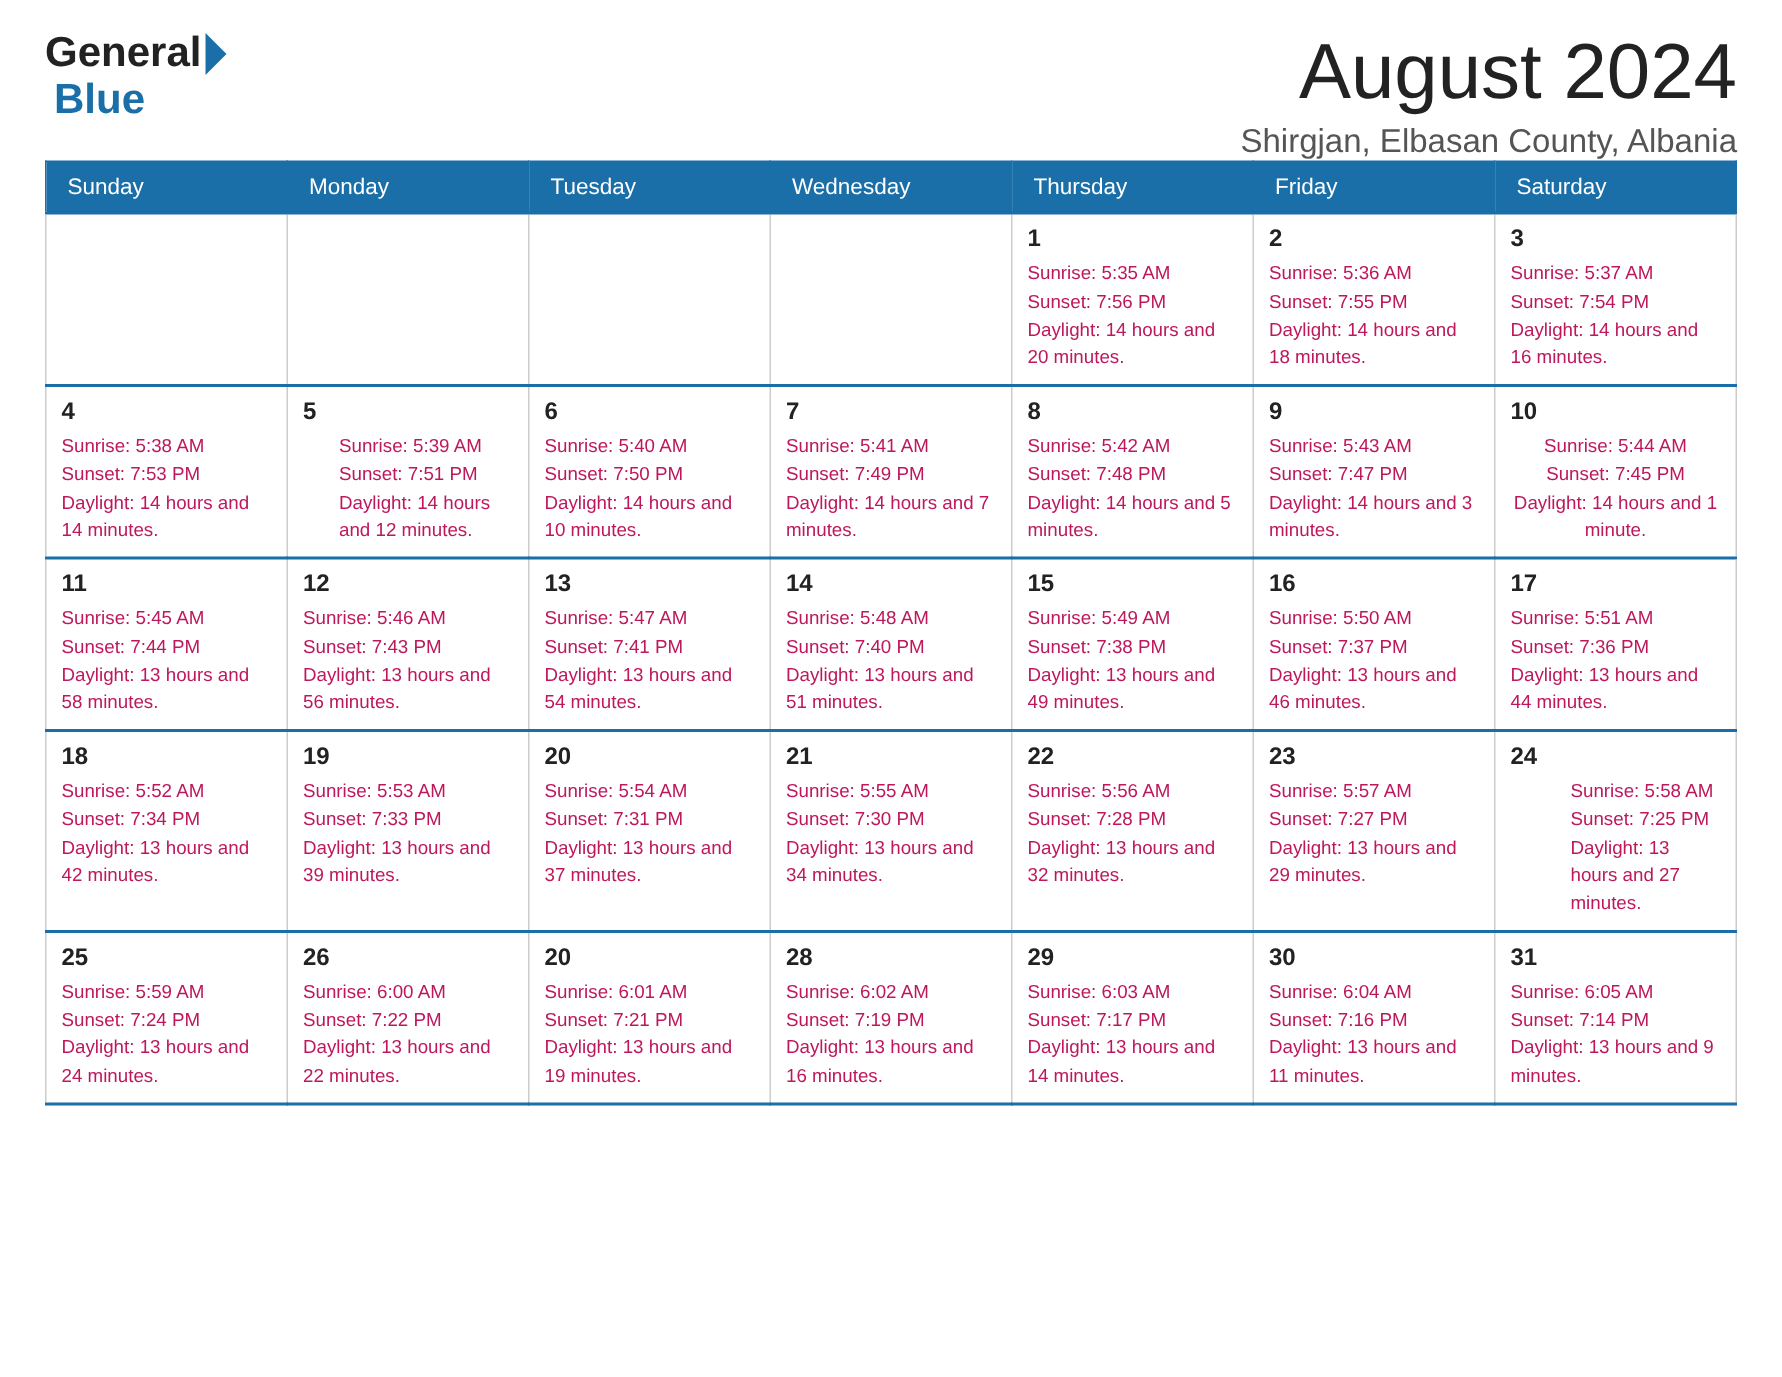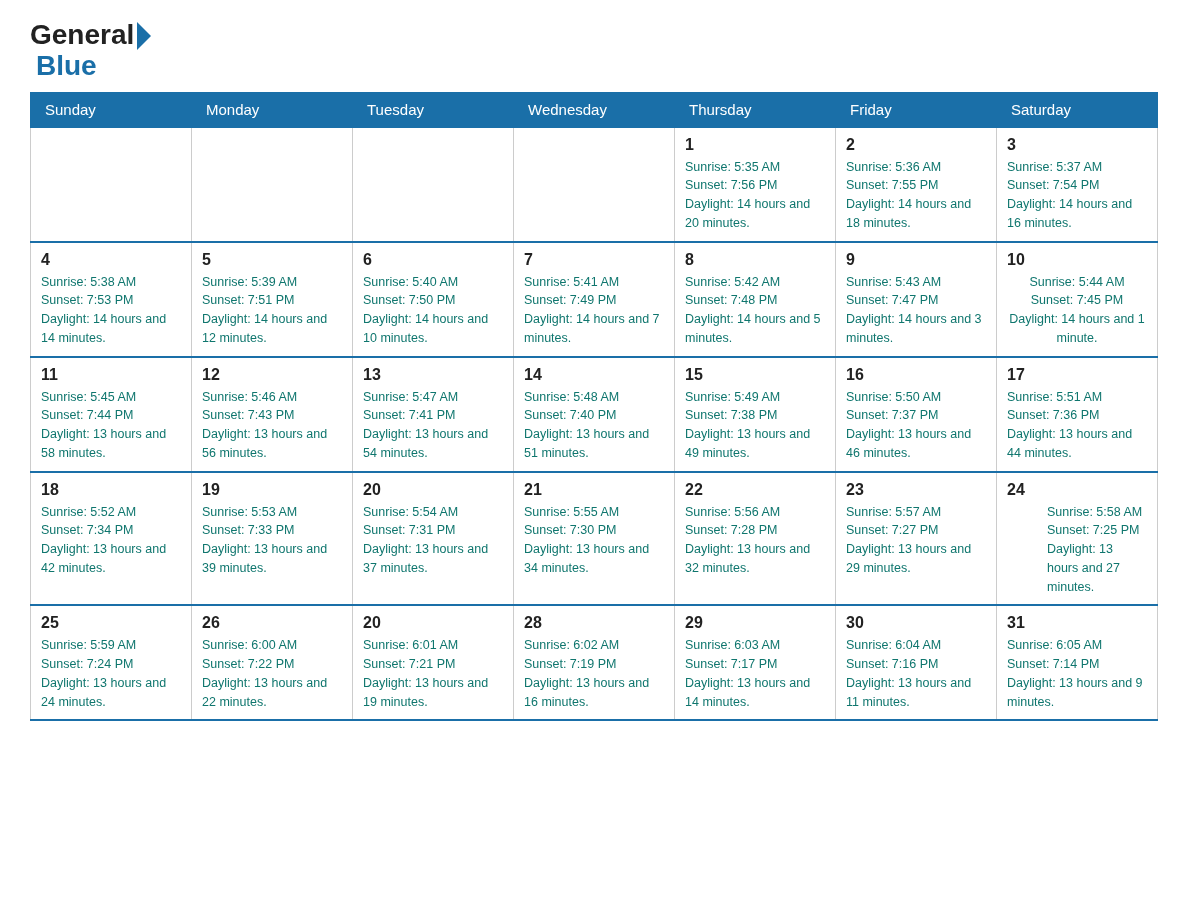--- a/index.html
+++ b/index.html
@@ -8,21 +8,20 @@
       background: #fff;
       color: #222;
       width: 1188px;
       min-height: 918px;
       padding: 20px 30px;
     }
     .header {
       display: flex;
       justify-content: space-between;
       align-items: flex-start;
-      margin-bottom: 10px;
       gap: 44px;
     }
     .logo {
       display: flex;
       flex-direction: column;
       align-items: flex-start;
       line-height: 1.1;
     }
     .logo-top {
       display: flex;
@@ -90,40 +89,44 @@
       border-bottom: 2px solid #1a6fa8;
     }
     .day-number {
       font-size: 16px;
       font-weight: bold;
       color: #222;
       margin-bottom: 4px;
     }
     .day-info {
       font-size: 12.5px;
-      color: #0f766e;
+      color: #be185d;
       line-height: 1.5;
     }
     .empty-cell {
       background: #fff;
     }
   </style>
 </head>
 <body>
 
 <div class="header">
   <div class="logo">
     <div class="logo-top">
       <span class="logo-general">General</span>
       <span class="logo-arrow"></span>
     </div>
     <div style="display:flex; align-items:center; margin-left: 4px;">
       <span class="logo-blue">Blue</span>
     </div>
   </div>
+  <div class="title-area">
+    <div class="main-title">August 2024</div>
+    <div class="subtitle">Shirgjan, Elbasan County, Albania</div>
+  </div>
 </div>
 
 <table class="calendar">
   <thead>
     <tr>
     <th>Sunday</th>
         <th>Monday</th>
         <th>Tuesday</th>
         <th>Wednesday</th>
         <th>Thursday</th>
@@ -158,21 +161,21 @@
       </tr>
       <tr>
         <td>
           <div class="day-number">4</div>
           <div class="day-info" style="white-space: pre-line;">Sunrise: 5:38 AM
 Sunset: 7:53 PM
 Daylight: 14 hours and 14 minutes.</div>
         </td>
         <td>
           <div class="day-number">5</div>
-          <div class="day-info" style="white-space: pre-line;">Sunrise: 5:39 AM
+          <div class="day-info" style="white-space: pre-line; margin-left: 24px;">Sunrise: 5:39 AM
 Sunset: 7:51 PM
 Daylight: 14 hours and 12 minutes.</div>
         </td>
         <td>
           <div class="day-number">6</div>
           <div class="day-info" style="white-space: pre-line;">Sunrise: 5:40 AM
 Sunset: 7:50 PM
 Daylight: 14 hours and 10 minutes.</div>
         </td>
         <td>

